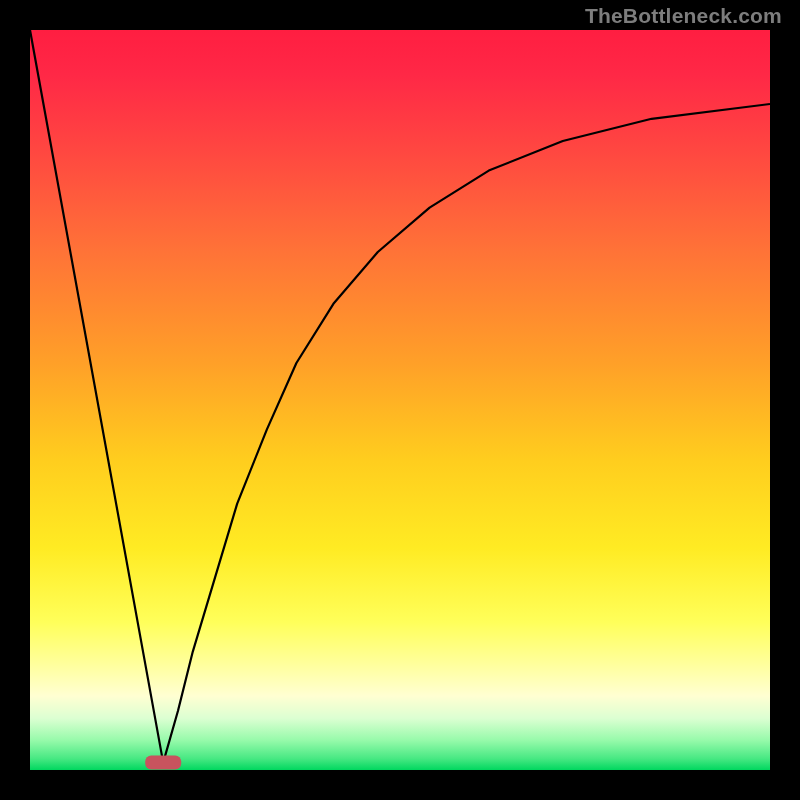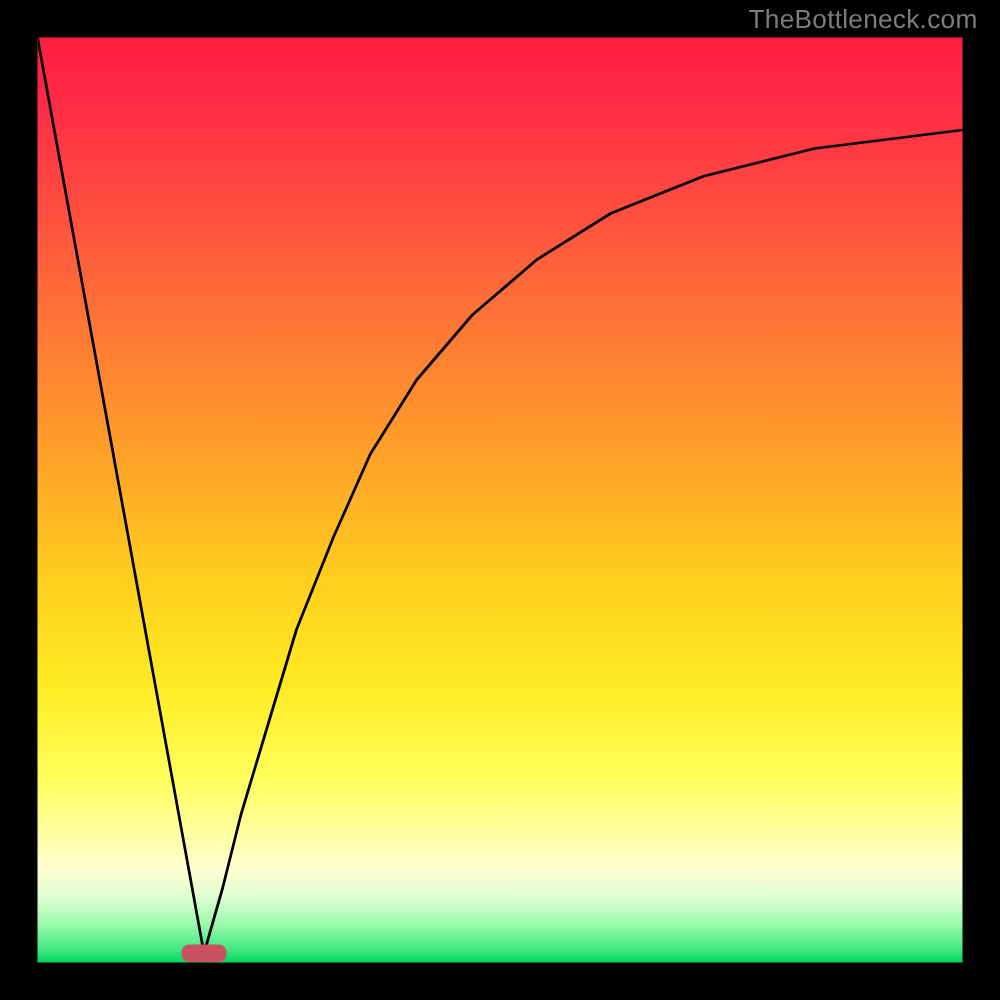--- a/index.html
+++ b/index.html
@@ -57,21 +57,21 @@
   .marker {
     fill: #c8535e;
     stroke: none;
   }
   .watermark {
     position: absolute;
     top: 4px;
     right: 18px;
     color: #7d7d7d;
     font-size: 21px;
-    font-weight: 400;
+    font-weight: 700;
     letter-spacing: 0.2px;
     user-select: none;
     margin-left: 10px;
   }
 </style>
 </head>
 <body>
 
 <div class="frame">
   <div class="watermark">TheBottleneck.com</div>

